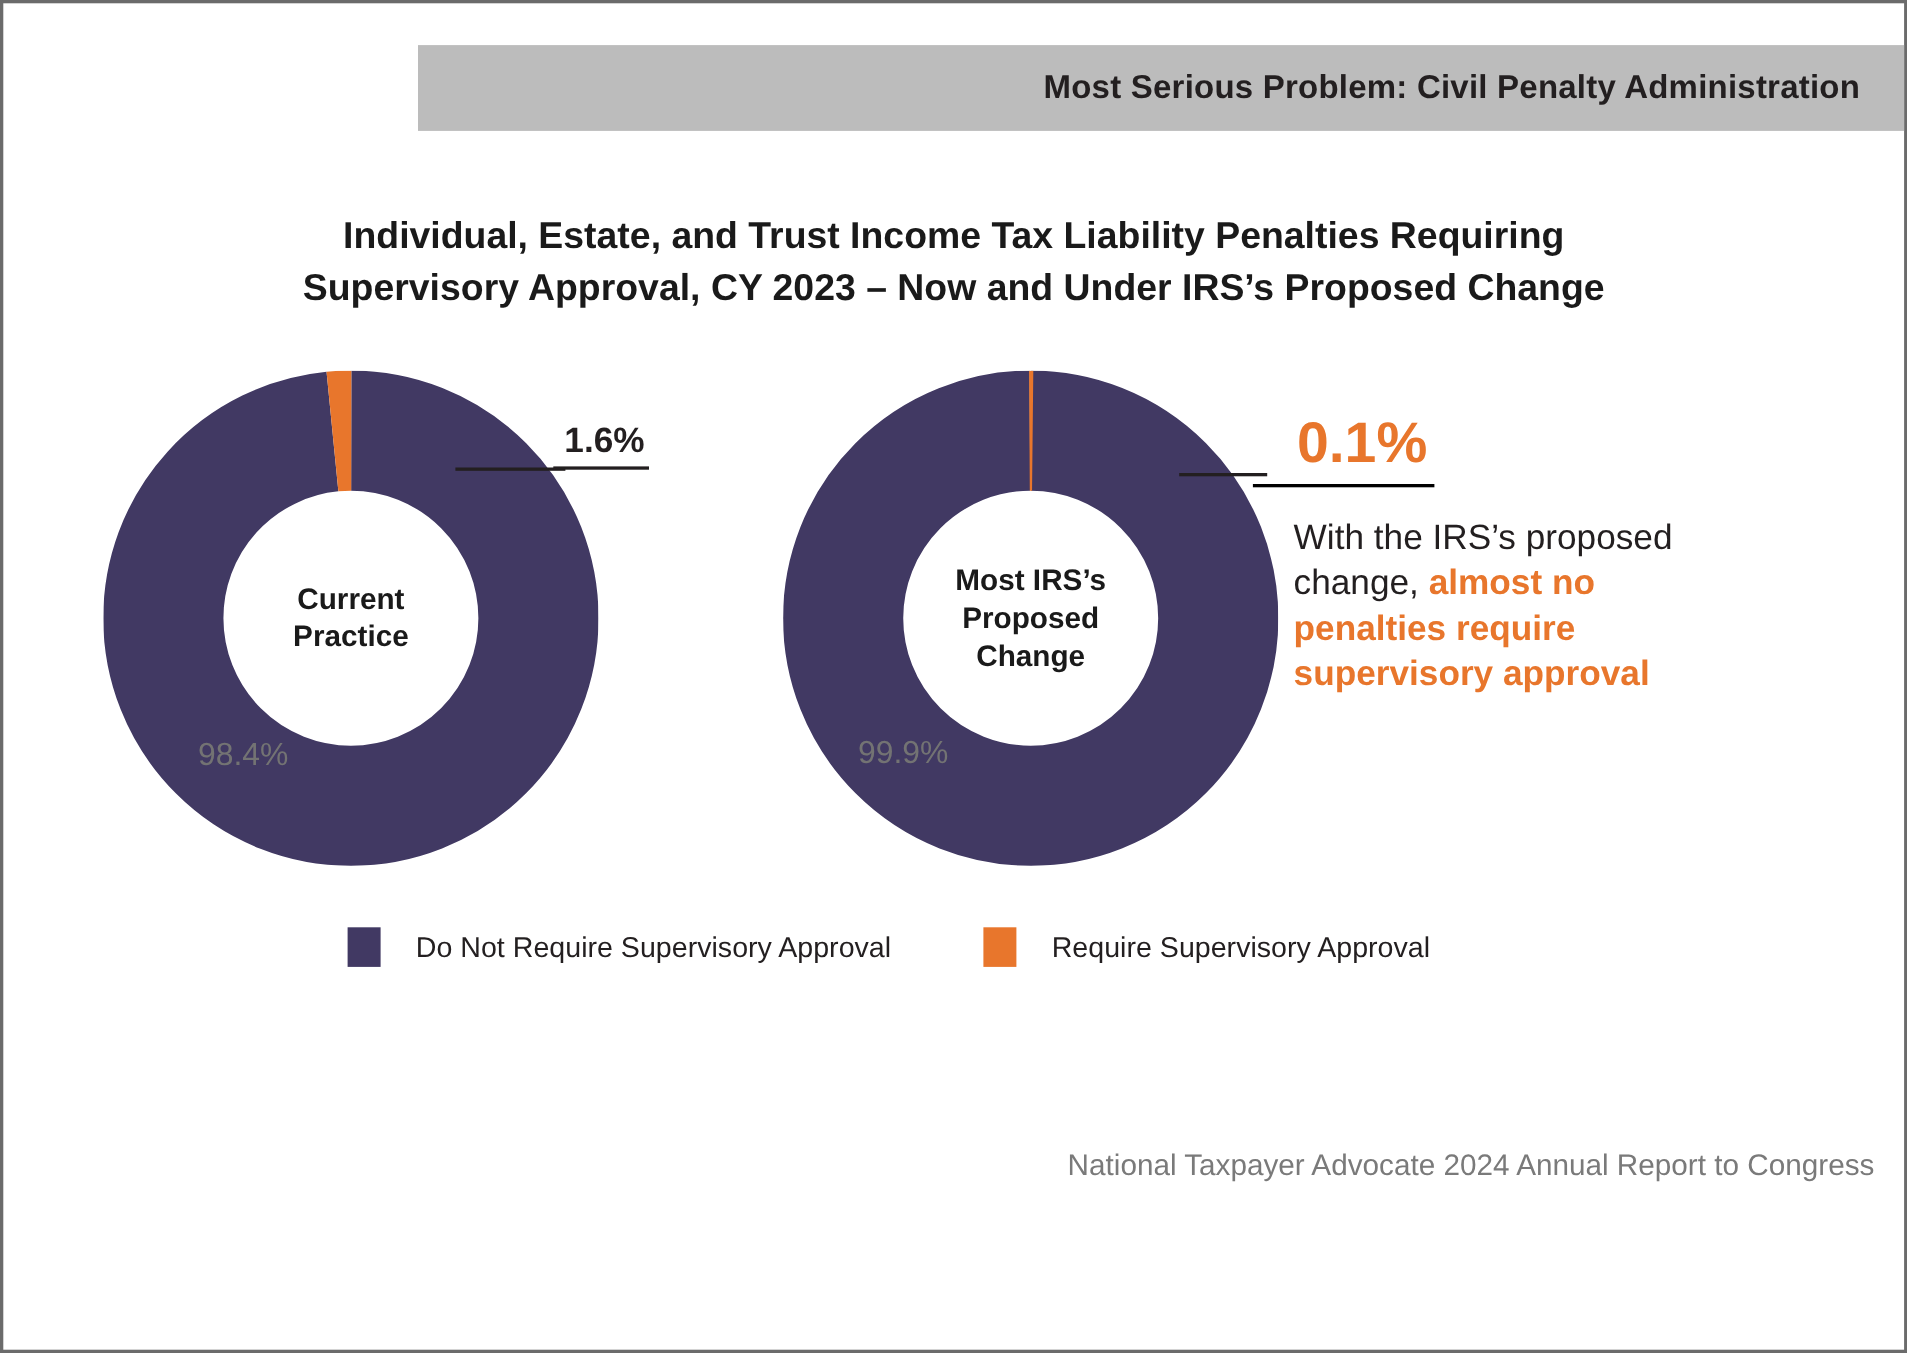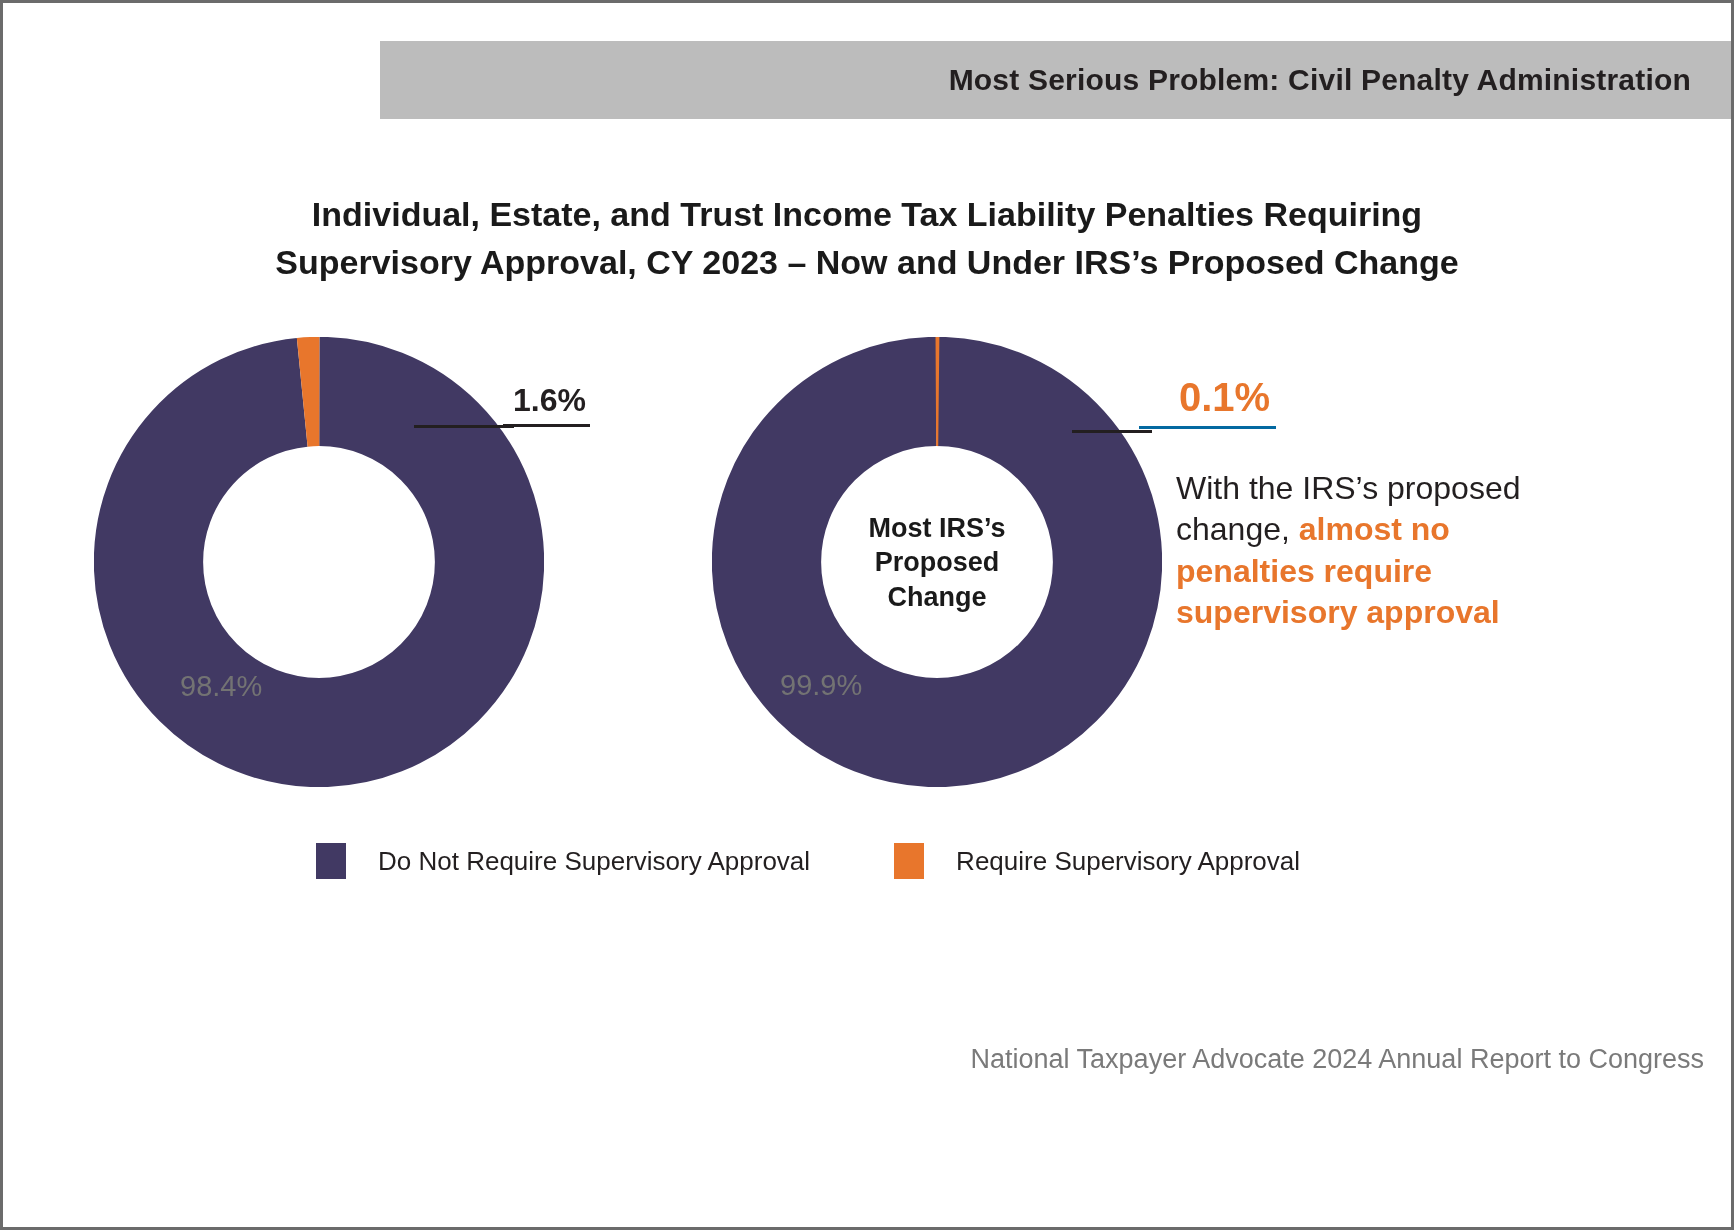--- a/index.html
+++ b/index.html
@@ -82,25 +82,25 @@
   .callout-value{
     font-size:32px;
     color:#231f20;
     font-weight:bold;
     padding:0 4px 5px 10px;
     border-bottom:3px solid #231f20;
     display:inline-block;
     line-height:1.15;
   }
   #callout-2 .callout-value{
-    font-size:40px;
+    font-size:52px;
     font-weight:bold;
     color:#e8762c;
     padding:0 6px 6px 40px;
-    border-bottom:3px solid #0369a1;
+    border-bottom:3px solid #000000;
   }
   .leader-line{
     position:absolute;
     background:#231f20;
     height:3px;
   }
   #leader-1{left:414px;top:425px;width:100px;}
   #leader-2{left:1072px;top:430px;width:80px;}
   
   .annotation{
@@ -149,20 +149,24 @@
   <span class="tl">Supervisory Approval, CY 2023 – Now and Under IRS’s Proposed Change</span>
 </div>
 
 <div class="donut-wrap" id="donut-1">
   <svg class="donut-svg" viewBox="0 0 42 42">
 
     <circle cx="21" cy="21" r="15.915494" fill="transparent" stroke="#413963" stroke-width="10.2" stroke-dasharray="98.4 1.6" stroke-dashoffset="25"></circle>
 
     <circle cx="21" cy="21" r="15.915494" fill="transparent" stroke="#e8762c" stroke-width="10.2" stroke-dasharray="1.6 98.4" stroke-dashoffset="-73.4"></circle>
   </svg>
+  <div class="donut-center-label">
+    <span>Current</span>
+    <span>Practice</span>
+  </div>
   <div class="slice-major-label" id="major-label-1">98.4%</div>
 </div>
 
 <div class="leader-line" id="leader-1"></div>
 <div class="callout" id="callout-1">
   <span class="callout-value">1.6%</span>
 </div>
 
 <div class="donut-wrap" id="donut-2">
   <svg class="donut-svg" viewBox="0 0 42 42">

